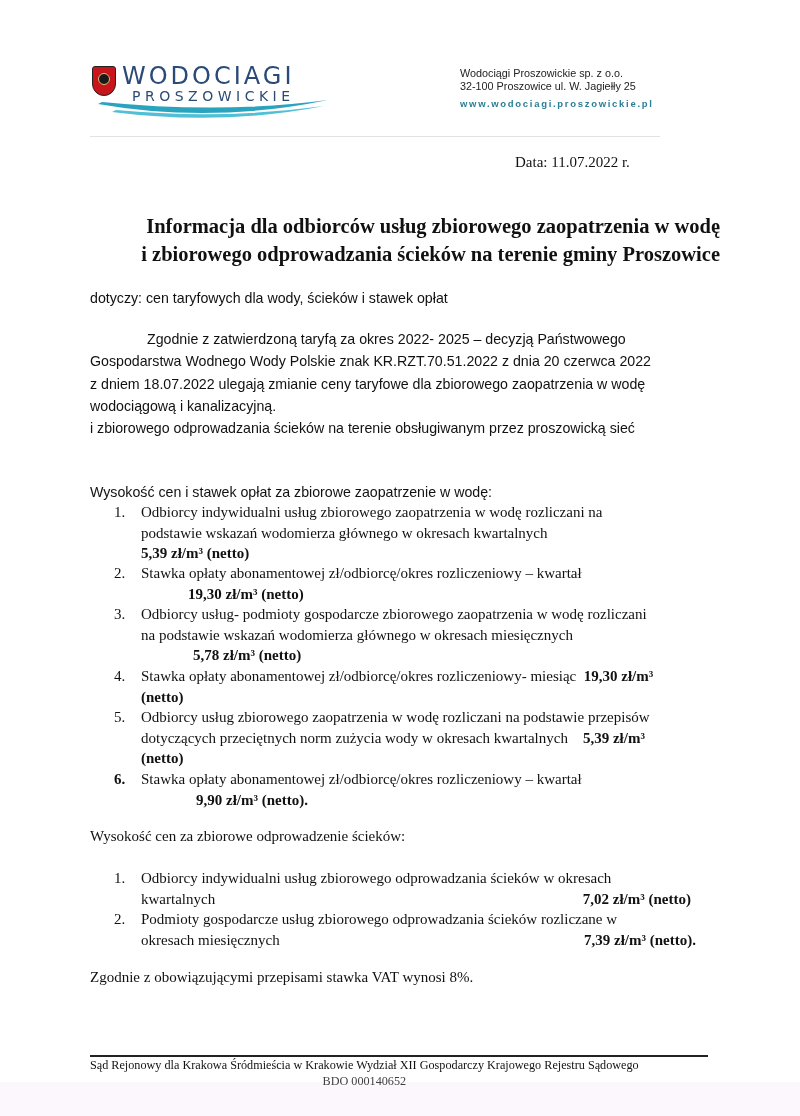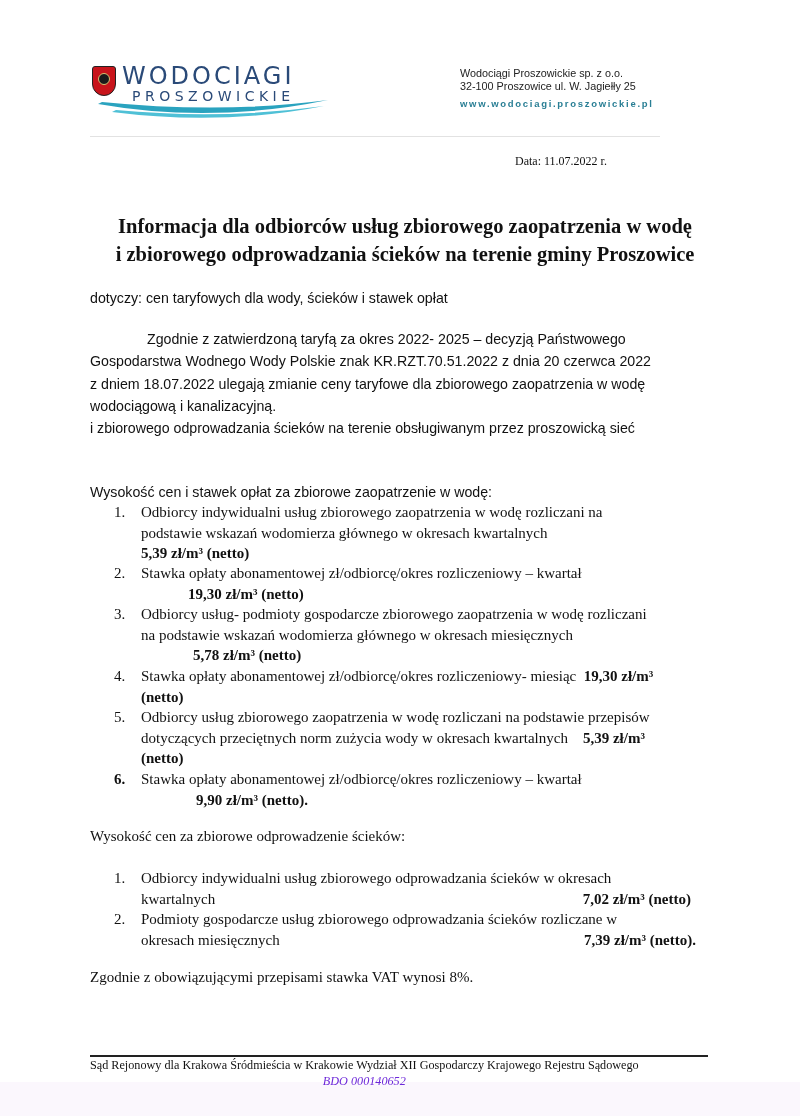--- a/index.html
+++ b/index.html
@@ -15,23 +15,23 @@
   #logo .w1 { position: absolute; left: 30px; top: 2px; font-size: 24px; letter-spacing: 3px; color: #2a4a78; font-family: "DejaVu Sans", sans-serif; }
   #logo .w2 { position: absolute; left: 40px; top: 28px; font-size: 14px; letter-spacing: 4.5px; color: #2a4a78; font-family: "DejaVu Sans", sans-serif; }
   #logo svg { position: absolute; left: 0; top: 30px; }
 
   
   #company { left: 460px; top: 31px; font-size: 10.8px; line-height: 13px; color: #222; }
   #company .url { color: #2a7f95; letter-spacing: 1.7px; font-weight: bold; font-size: 9.5px; margin-top: 4px; }
 
   #hr-top { left: 90px; top: 100px; width: 570px; height: 1px; background: #e2e2e2; }
 
-  #date { left: 515px; top: 118px; font-size: 12px; }
+  #date { left: 515px; top: 118px; font-size: 15px; }
 
-  #title { left: 90px; top: 176px; width: 630px; font-size: 20.5px; font-weight: bold; text-align: center; line-height: 28px; }
+  #title { left: 90px; top: 176px; width: 630px; font-size: 20.5px; font-weight: bold; text-align: right; line-height: 28px; }
 
   #subject { left: 90px; top: 254px; font-size: 14.2px; }
 
   #intro { left: 90px; top: 292px; width: 610px; font-size: 14.2px; line-height: 22.3px; }
   #intro .first { padding-left: 57px; }
 
   #water-head { left: 90px; top: 448px; font-size: 14.2px; }
 
   .list { font-size: 15px; line-height: 20.5px; }
   .li { position: absolute; left: 0; }
@@ -39,21 +39,21 @@
   .li .txt { position: absolute; left: 27px; top: 0; width: 560px; }
   .bold { font-weight: bold; }
 
   #water-list { left: 114px; top: 466px; width: 600px; height: 310px; }
   #sewage-head { left: 90px; top: 792px; font-size: 15px; text-align: center; }
   #sewage-list { left: 114px; top: 832px; width: 600px; height: 80px; }
   #vat { left: 90px; top: 933px; font-size: 15px; }
 
   #hr-bottom { left: 90px; top: 1019px; width: 618px; height: 1.5px; background: #222; }
   #footer { left: 90px; top: 1022px; font-size: 12.2px; line-height: 15.5px; color: #111; text-align: center; }
-  #footer .bdo { color: #6d28d9; font-style: italic; }
+  #footer .bdo { color: #404040; }
   #footer-tint { left: 0; top: 1046px; width: 800px; height: 70px; background: #fbf7fd; }
 </style>
 </head>
 <body>
 
 <div id="logo" class="abs">
   <div class="shield"></div>
   <div class="w1">WODOCIAGI</div>
   <div class="w2">PROSZOWICKIE</div>
   <svg width="240" height="32">

